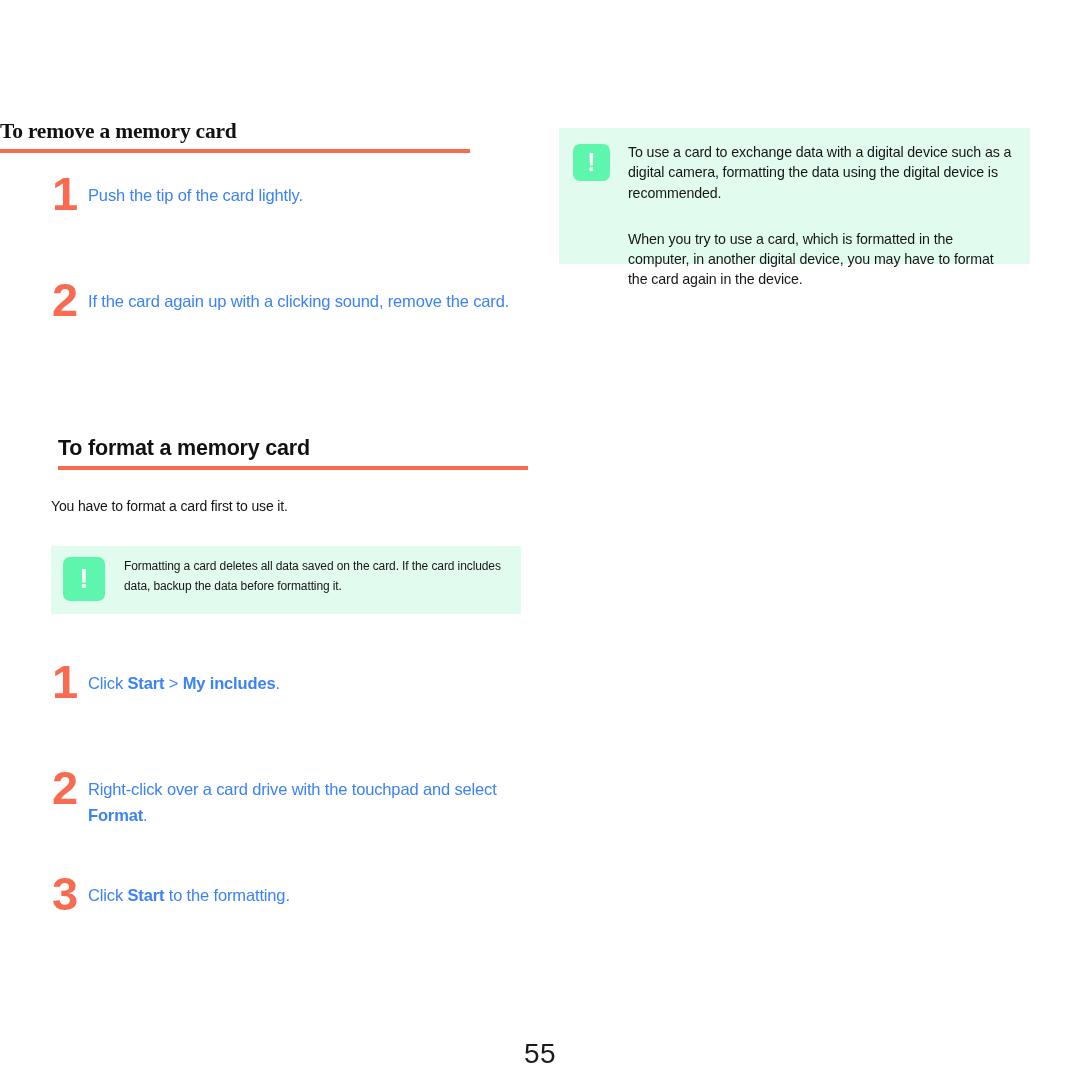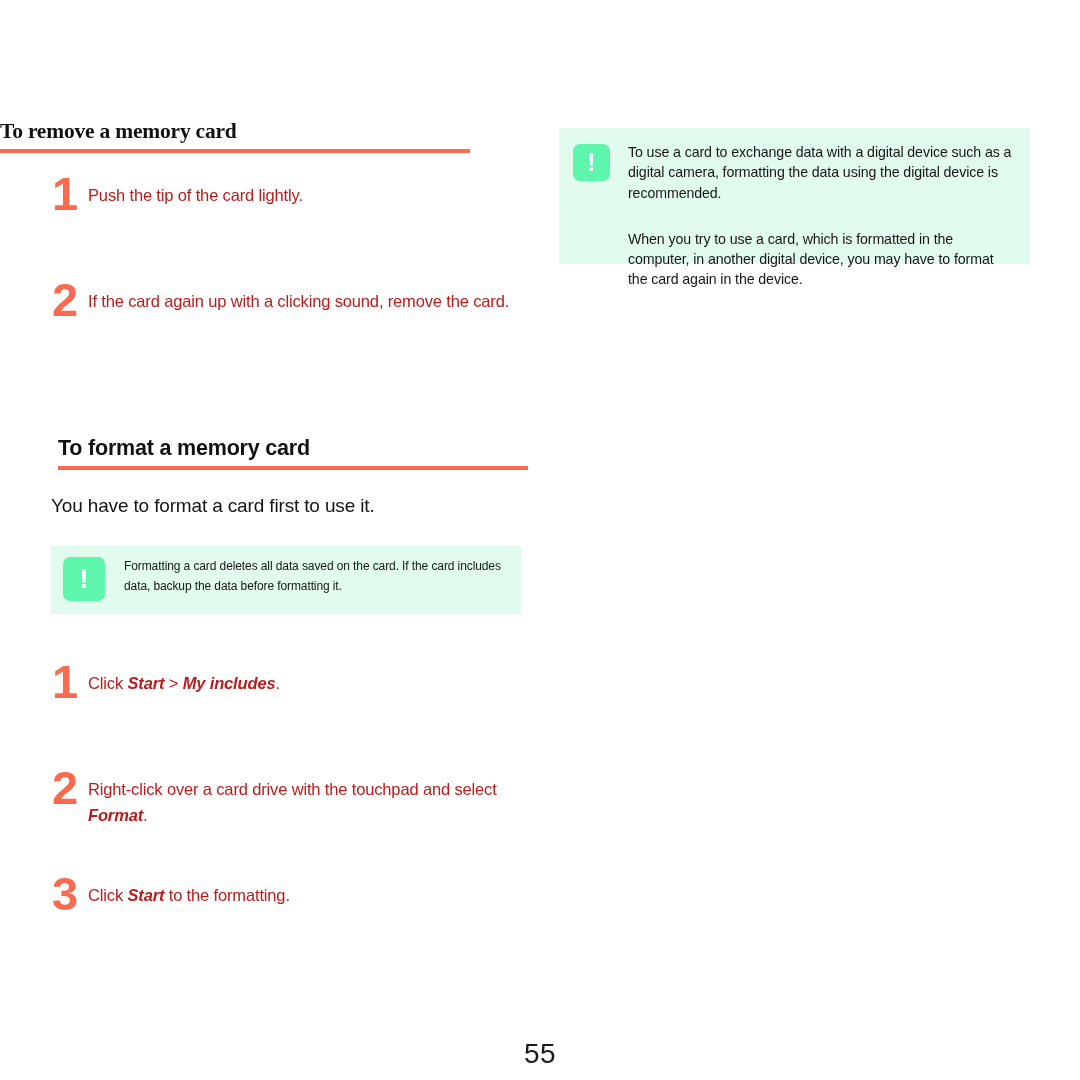--- a/index.html
+++ b/index.html
@@ -61,34 +61,33 @@
     color: #F96B50;
     line-height: 1;
     letter-spacing: -1px;
     text-align: left;
     font-family: "Liberation Sans", sans-serif;
   }
   .step-text {
     margin-left: 37px;
     font-size: 16.5px;
     line-height: 26px;
-    color: #b91c1c;
+    color: #3b82f6;
     letter-spacing: -0.15px;
   }
   .step-text b {
     font-weight: bold;
-    font-style: italic;
   }
 
   
   .body-text {
     position: absolute;
     left: 0;
     width: 470px;
-    font-size: 19px;
+    font-size: 14px;
     line-height: 24px;
     color: #141414;
     letter-spacing: -0.15px;
   }
 
   
   .note {
     position: absolute;
     background: #E2FBEF;
     box-sizing: border-box;

